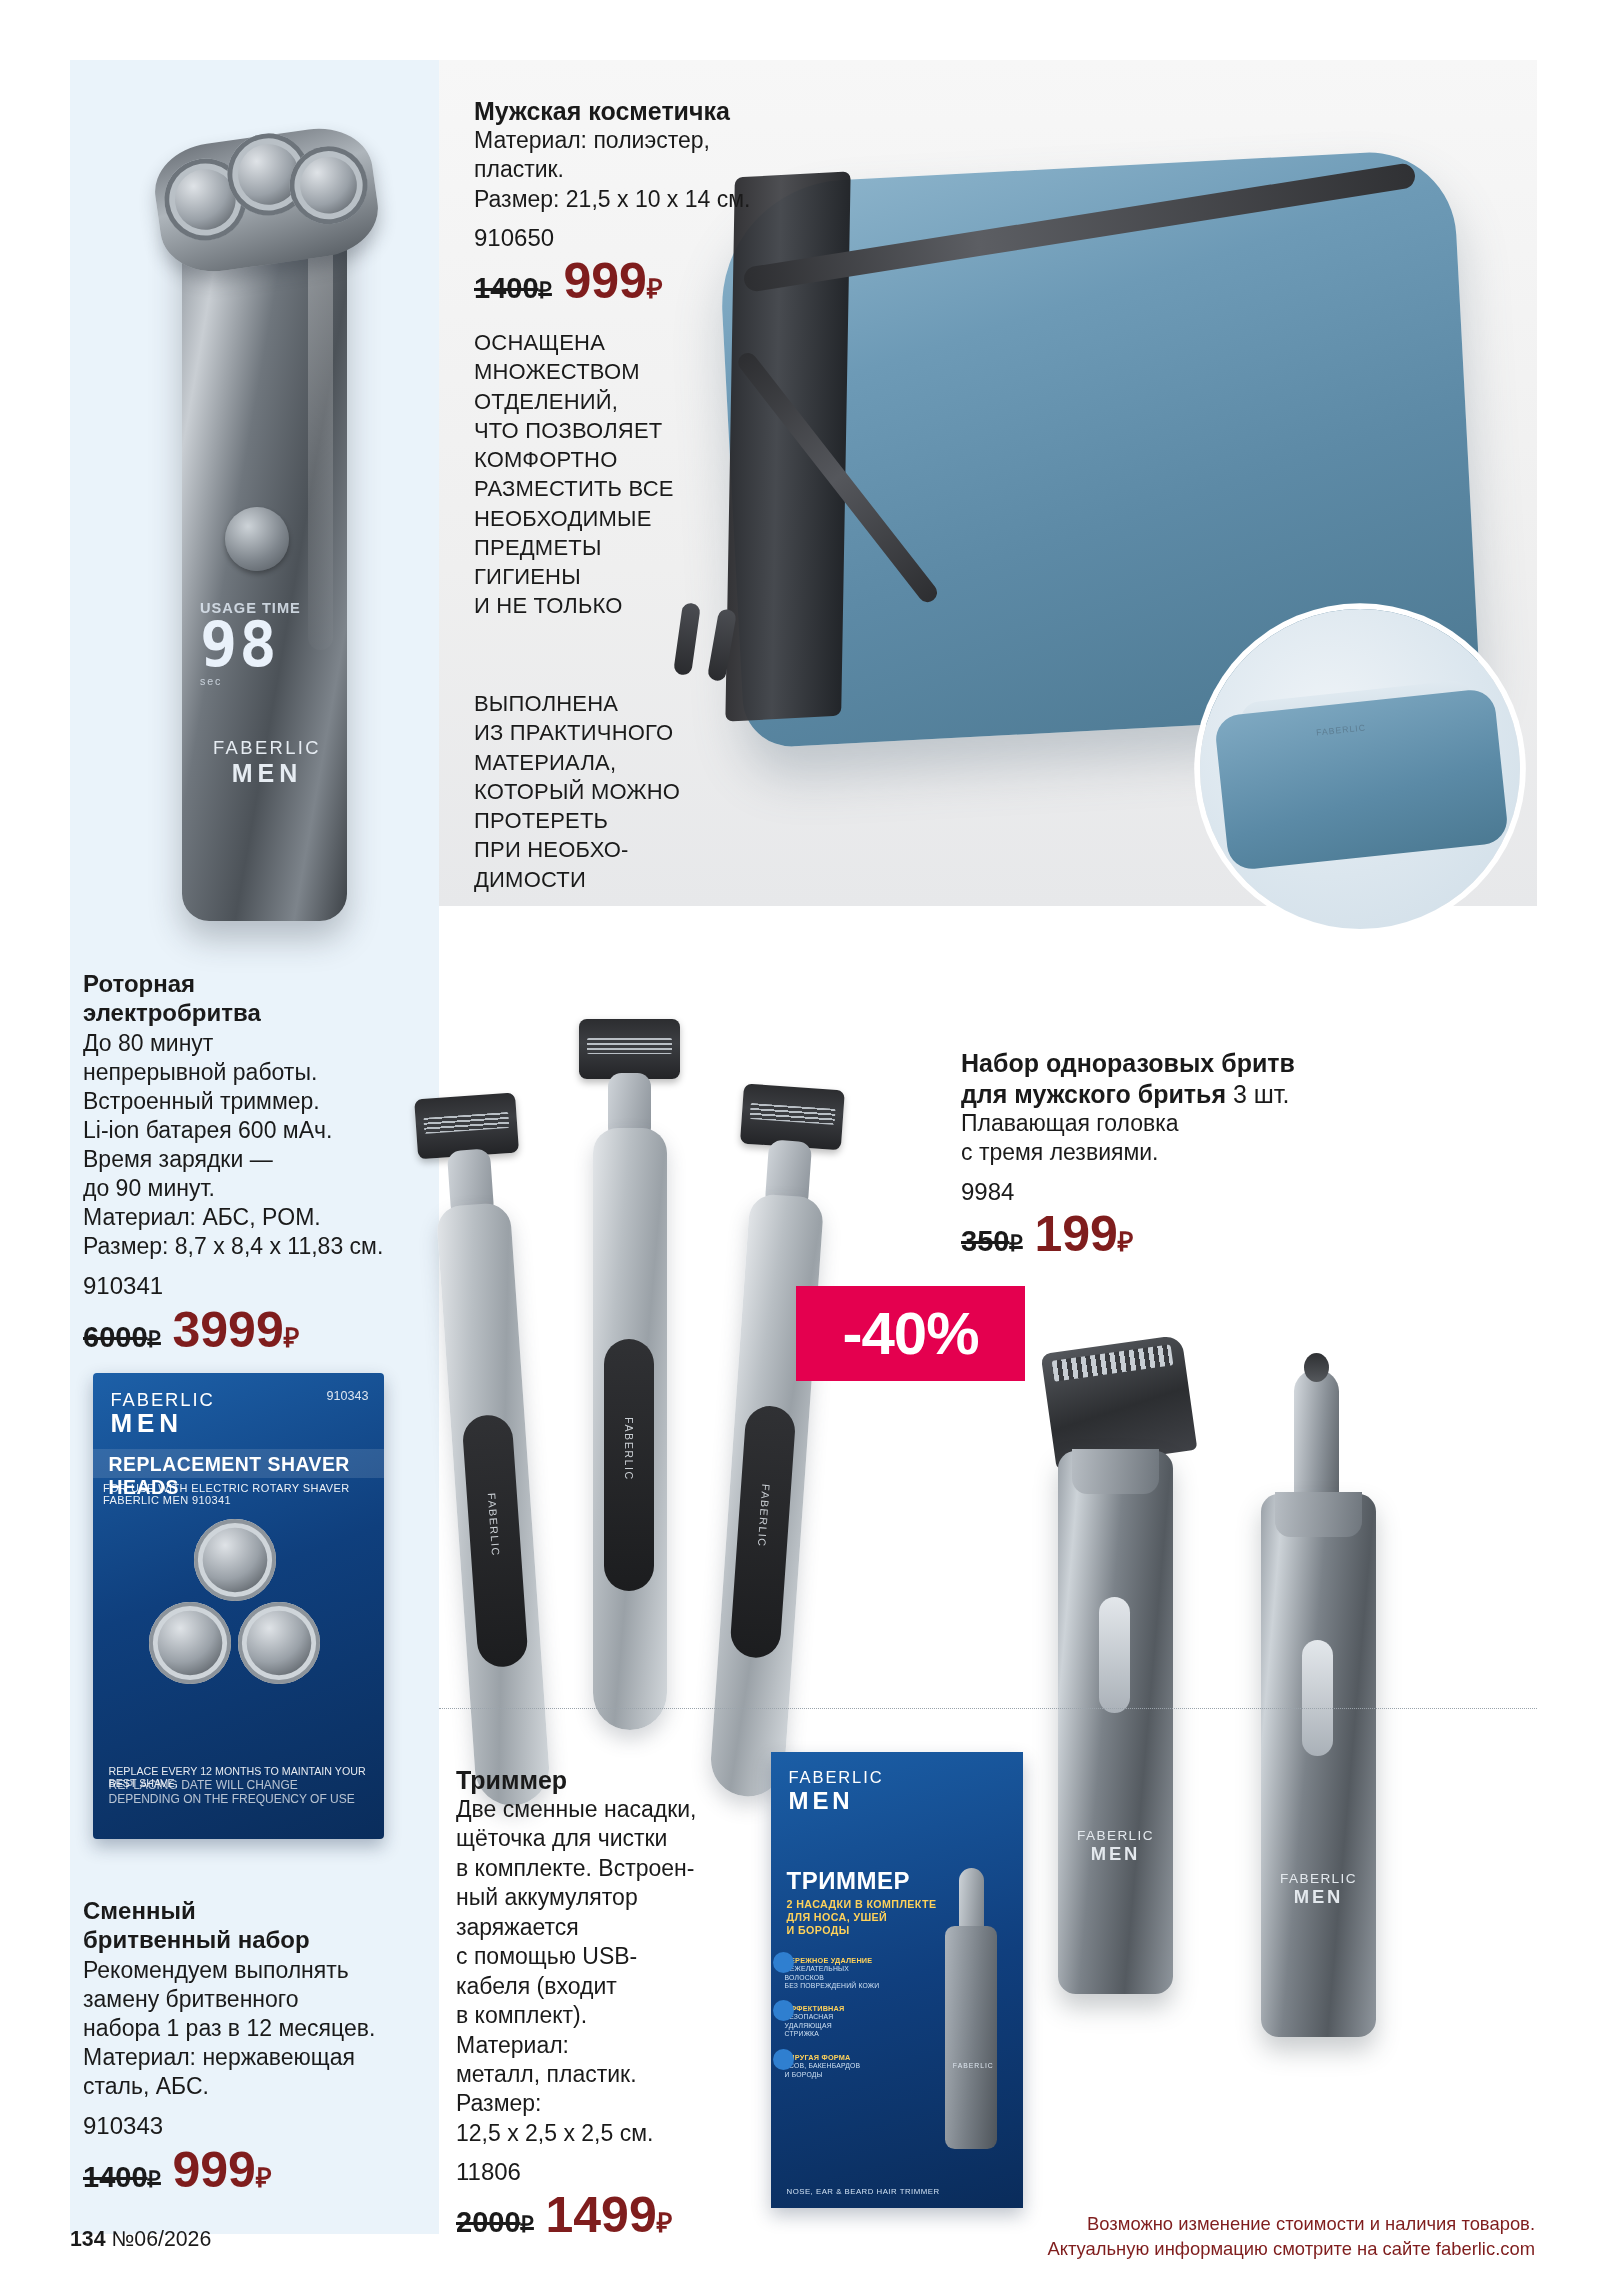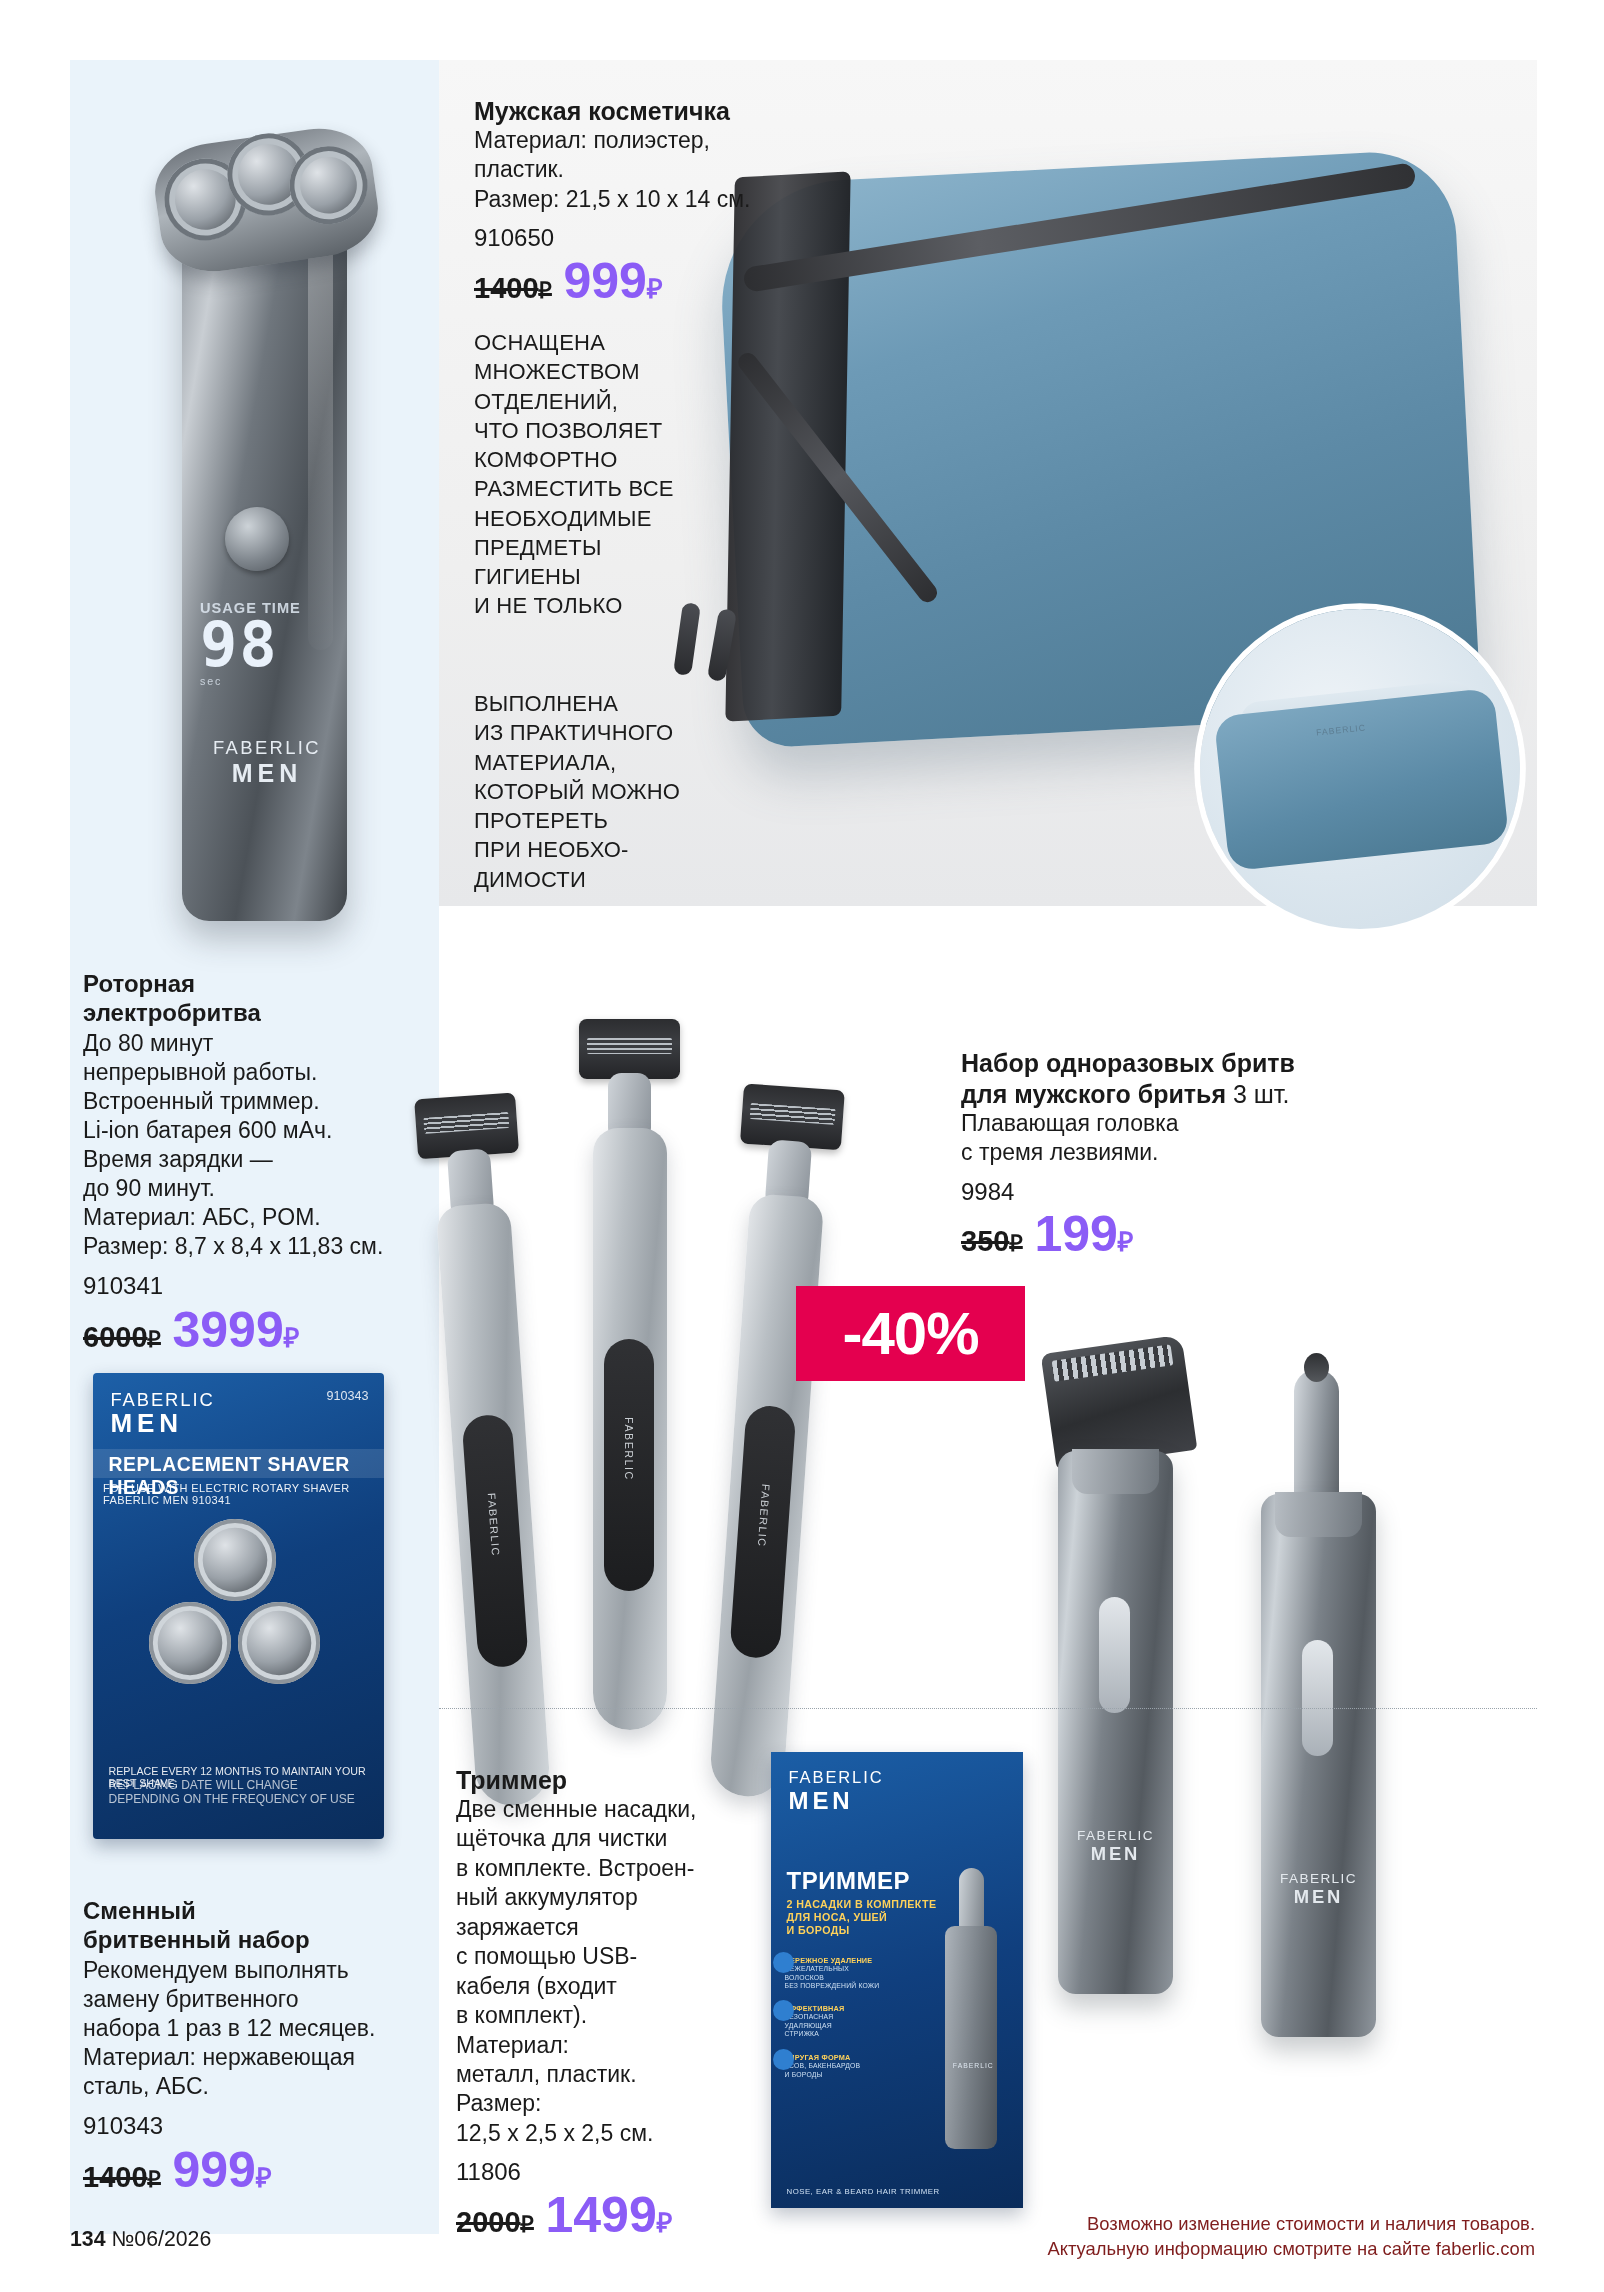--- a/index.html
+++ b/index.html
@@ -154,21 +154,21 @@
   .old-price {
     font-size: 29px;
     font-weight: 700;
     text-decoration: line-through;
     text-decoration-thickness: 2.9px;
     color: #1a1a1a;
   }
   .new-price {
     font-size: 50px;
     font-weight: 700;
-    color: #8b5cf6;
+    color: #7f1d1d;
     line-height: 1;
   }
   .new-price .rub { font-size: 27px; }
   .old-price .rub { font-size: 23px; }
 
   
   .pack {
     position: absolute;
     left: 93px;
     top: 1373px;

